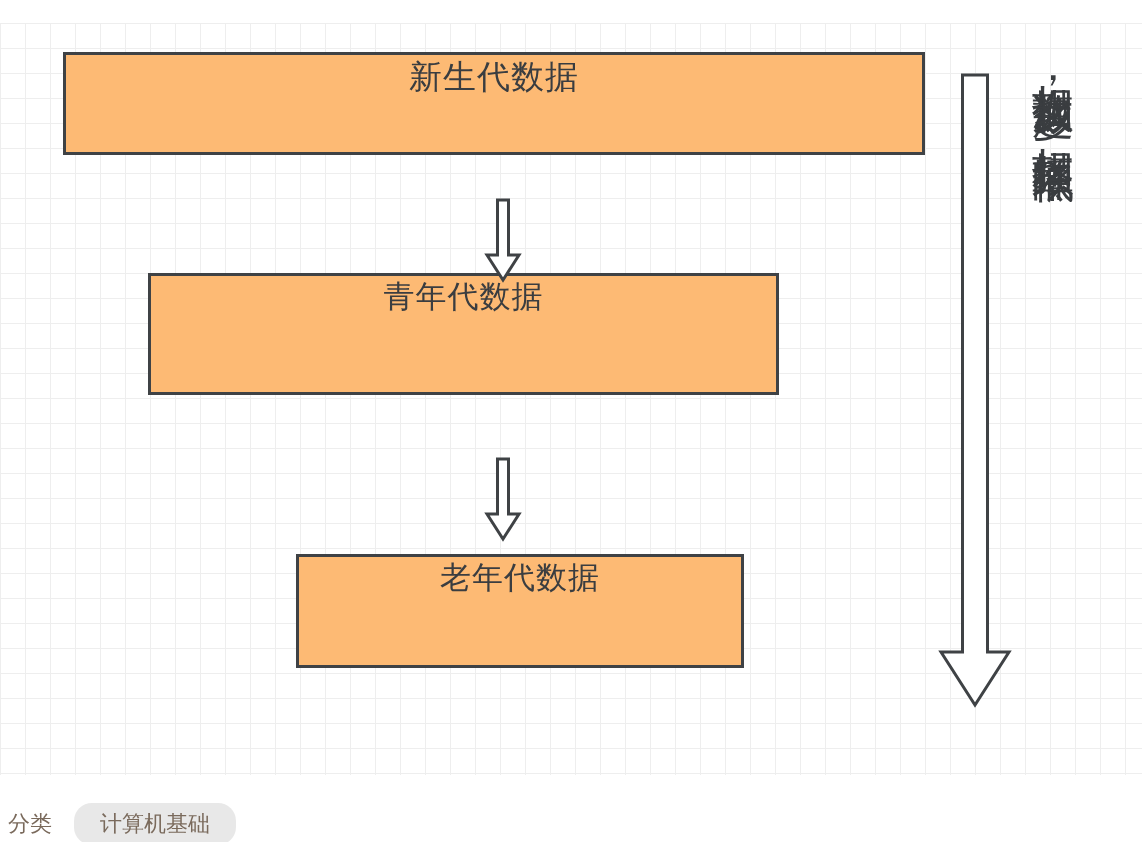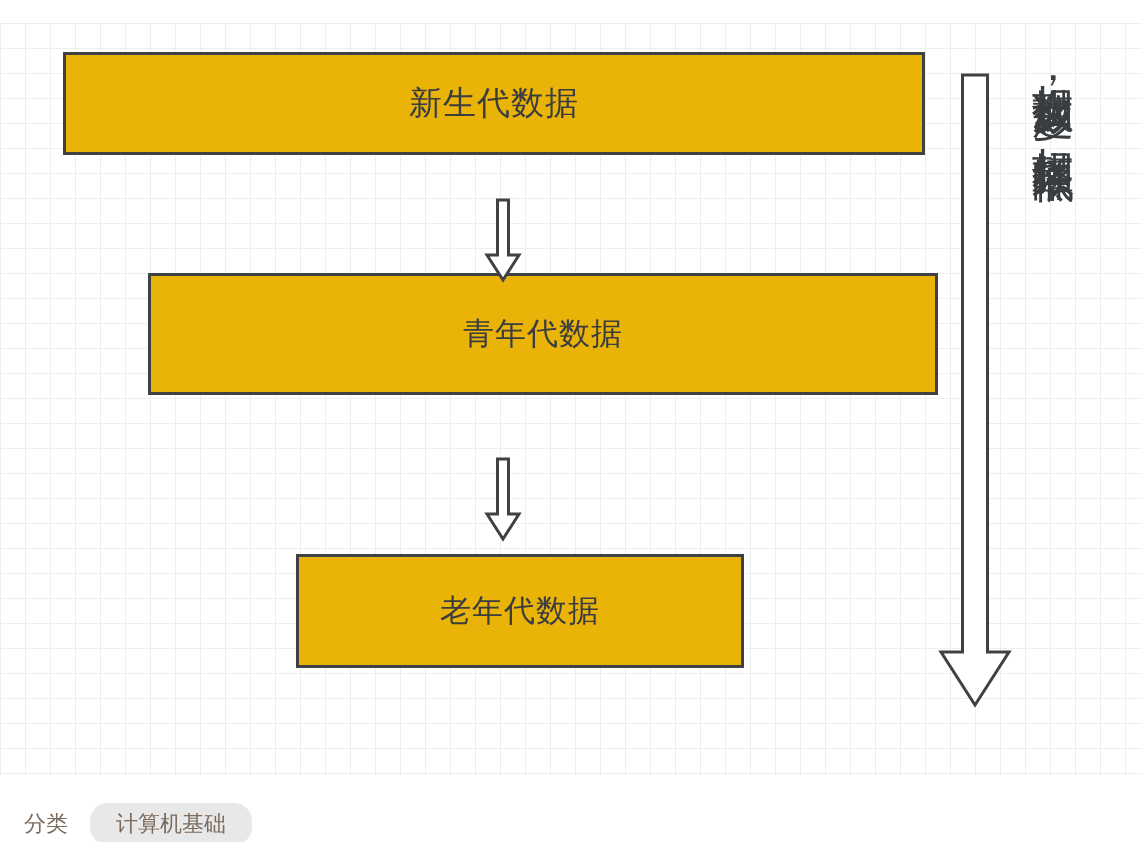--- a/index.html
+++ b/index.html
@@ -34,30 +34,29 @@
       75px 75px,
       75px 75px;
     background-position: 0 0, 0 0, 0 0, 0 0;
   }
 
   
   .proc-box {
     position: absolute;
     box-sizing: border-box;
     border: 3px solid #3f4245;
-    background: #eab308;
+    background: #fdba74;
     display: flex;
-    align-items: center;
     justify-content: center;
     color: #3a3d40;
     letter-spacing: 1px;
     font-family: Liberation Serif, serif;
   }
   #box-young-gen   { left: 63px;  top: 52px;  width: 862px; height: 103px; font-size: 33px; }
-  #box-middle-gen  { left: 148px; top: 273px; width: 790px; height: 122px; font-size: 31px; }
+  #box-middle-gen  { left: 148px; top: 273px; width: 631px; height: 122px; font-size: 31px; }
   #box-old-gen     { left: 296px; top: 554px; width: 448px; height: 114px; font-size: 31px; }
 
   
   .arrow-svg {
     position: absolute;
     overflow: visible;
   }
   .arrow-shape {
     fill: #ffffff;
     stroke: #3f4245;
@@ -85,21 +84,21 @@
 
   
   #footer-meta {
     position: absolute;
     left: 0;
     top: 806px;
     width: 1142px;
     height: 36px;
     display: flex;
     align-items: center;
-    padding-left: 24px;
+    padding-left: 8px;
     box-sizing: border-box;
   }
   #category-label {
     font-size: 22px;
     color: #7a6a5c;
     margin-right: 22px;
     white-space: nowrap;
   }
   #category-tag {
     font-size: 22px;

